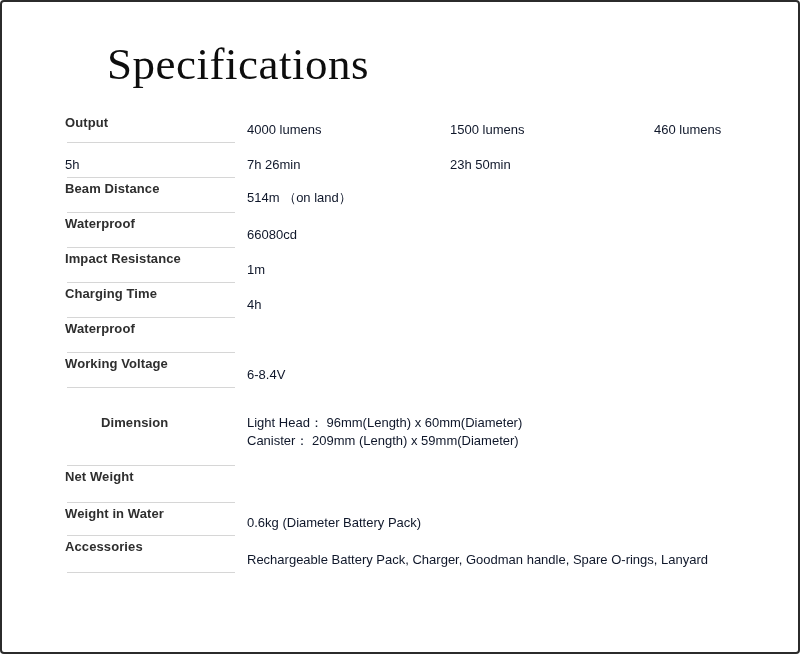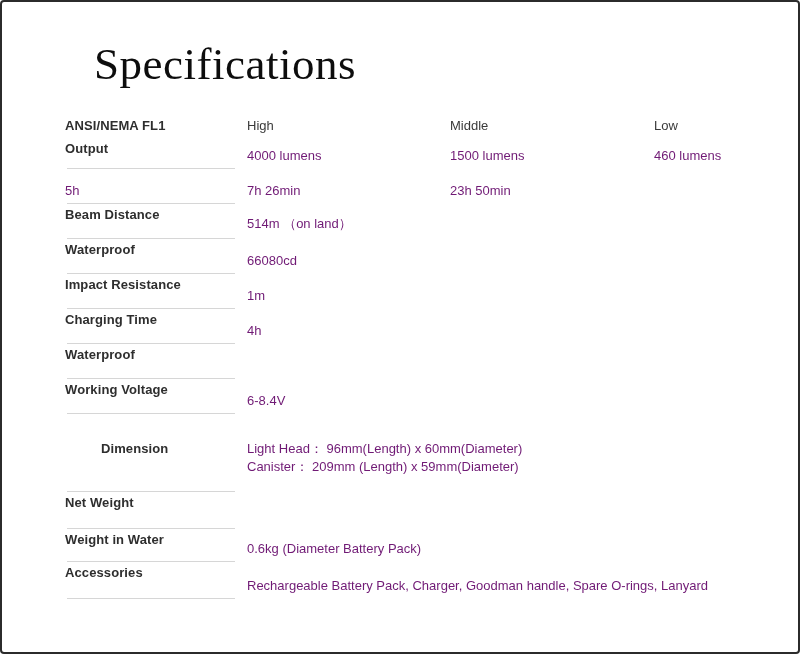--- a/index.html
+++ b/index.html
@@ -8,21 +8,21 @@
     width:800px; height:654px;
     box-sizing:border-box;
     background:#ffffff;
     border:2px solid #2b2b2b;
     border-radius:4px;
     font-family:"Liberation Sans", sans-serif;
     overflow:hidden;
   }
   .title {
     position:absolute;
-    left:92px; top:38px;
+    left:105px; top:38px;
     margin:0;
     font-family:"Liberation Serif", "DejaVu Serif", serif;
     font-weight:400;
     font-size:45px;
     line-height:1.1;
     color:#0d0d0d;
     letter-spacing:0.5px;
   }
   .spec-table {
     position:absolute;
@@ -44,21 +44,21 @@
     font-weight:700;
     font-size:13px;
     color:#2e2e2e;
     letter-spacing:0.1px;
   }
   .row.header .label { padding-top:0; }
   .row.data .label { align-self:start; padding-top:3px; }
   .row.dim .label { align-self:start; padding-top:27px;margin-left:36px; }
   .val {
     font-size:13px;
-    color:#701a75;
+    color:#0f172a;
     white-space:nowrap;
   }
   .row.header .val { color:#3a3a3a; }
   .row.data .val { align-self:end; padding-bottom:6px; }
   .val.wide { grid-column:2 / 5; }
   .dim-vals {
     grid-column:2 / 5;
     display:flex;
     flex-direction:column;
     justify-content:center;
@@ -74,26 +74,20 @@
 </style>
 </head>
 <body>
 
 <div class="page">
 
   <h1 class="title">Specifications</h1>
 
   <div class="spec-table">
 
-    <div class="row header">
-      <div class="label">ANSI/NEMA FL1</div>
-      <div class="val">High</div>
-      <div class="val">Middle</div>
-      <div class="val">Low</div>
-    </div>
 
     <div class="row data h31">
       <div class="label">Output</div>
       <div class="val">4000 lumens</div>
       <div class="val">1500 lumens</div>
       <div class="val">460 lumens</div>
       <span class="rule"></span>
     </div>
 
     <div class="row data h35">

